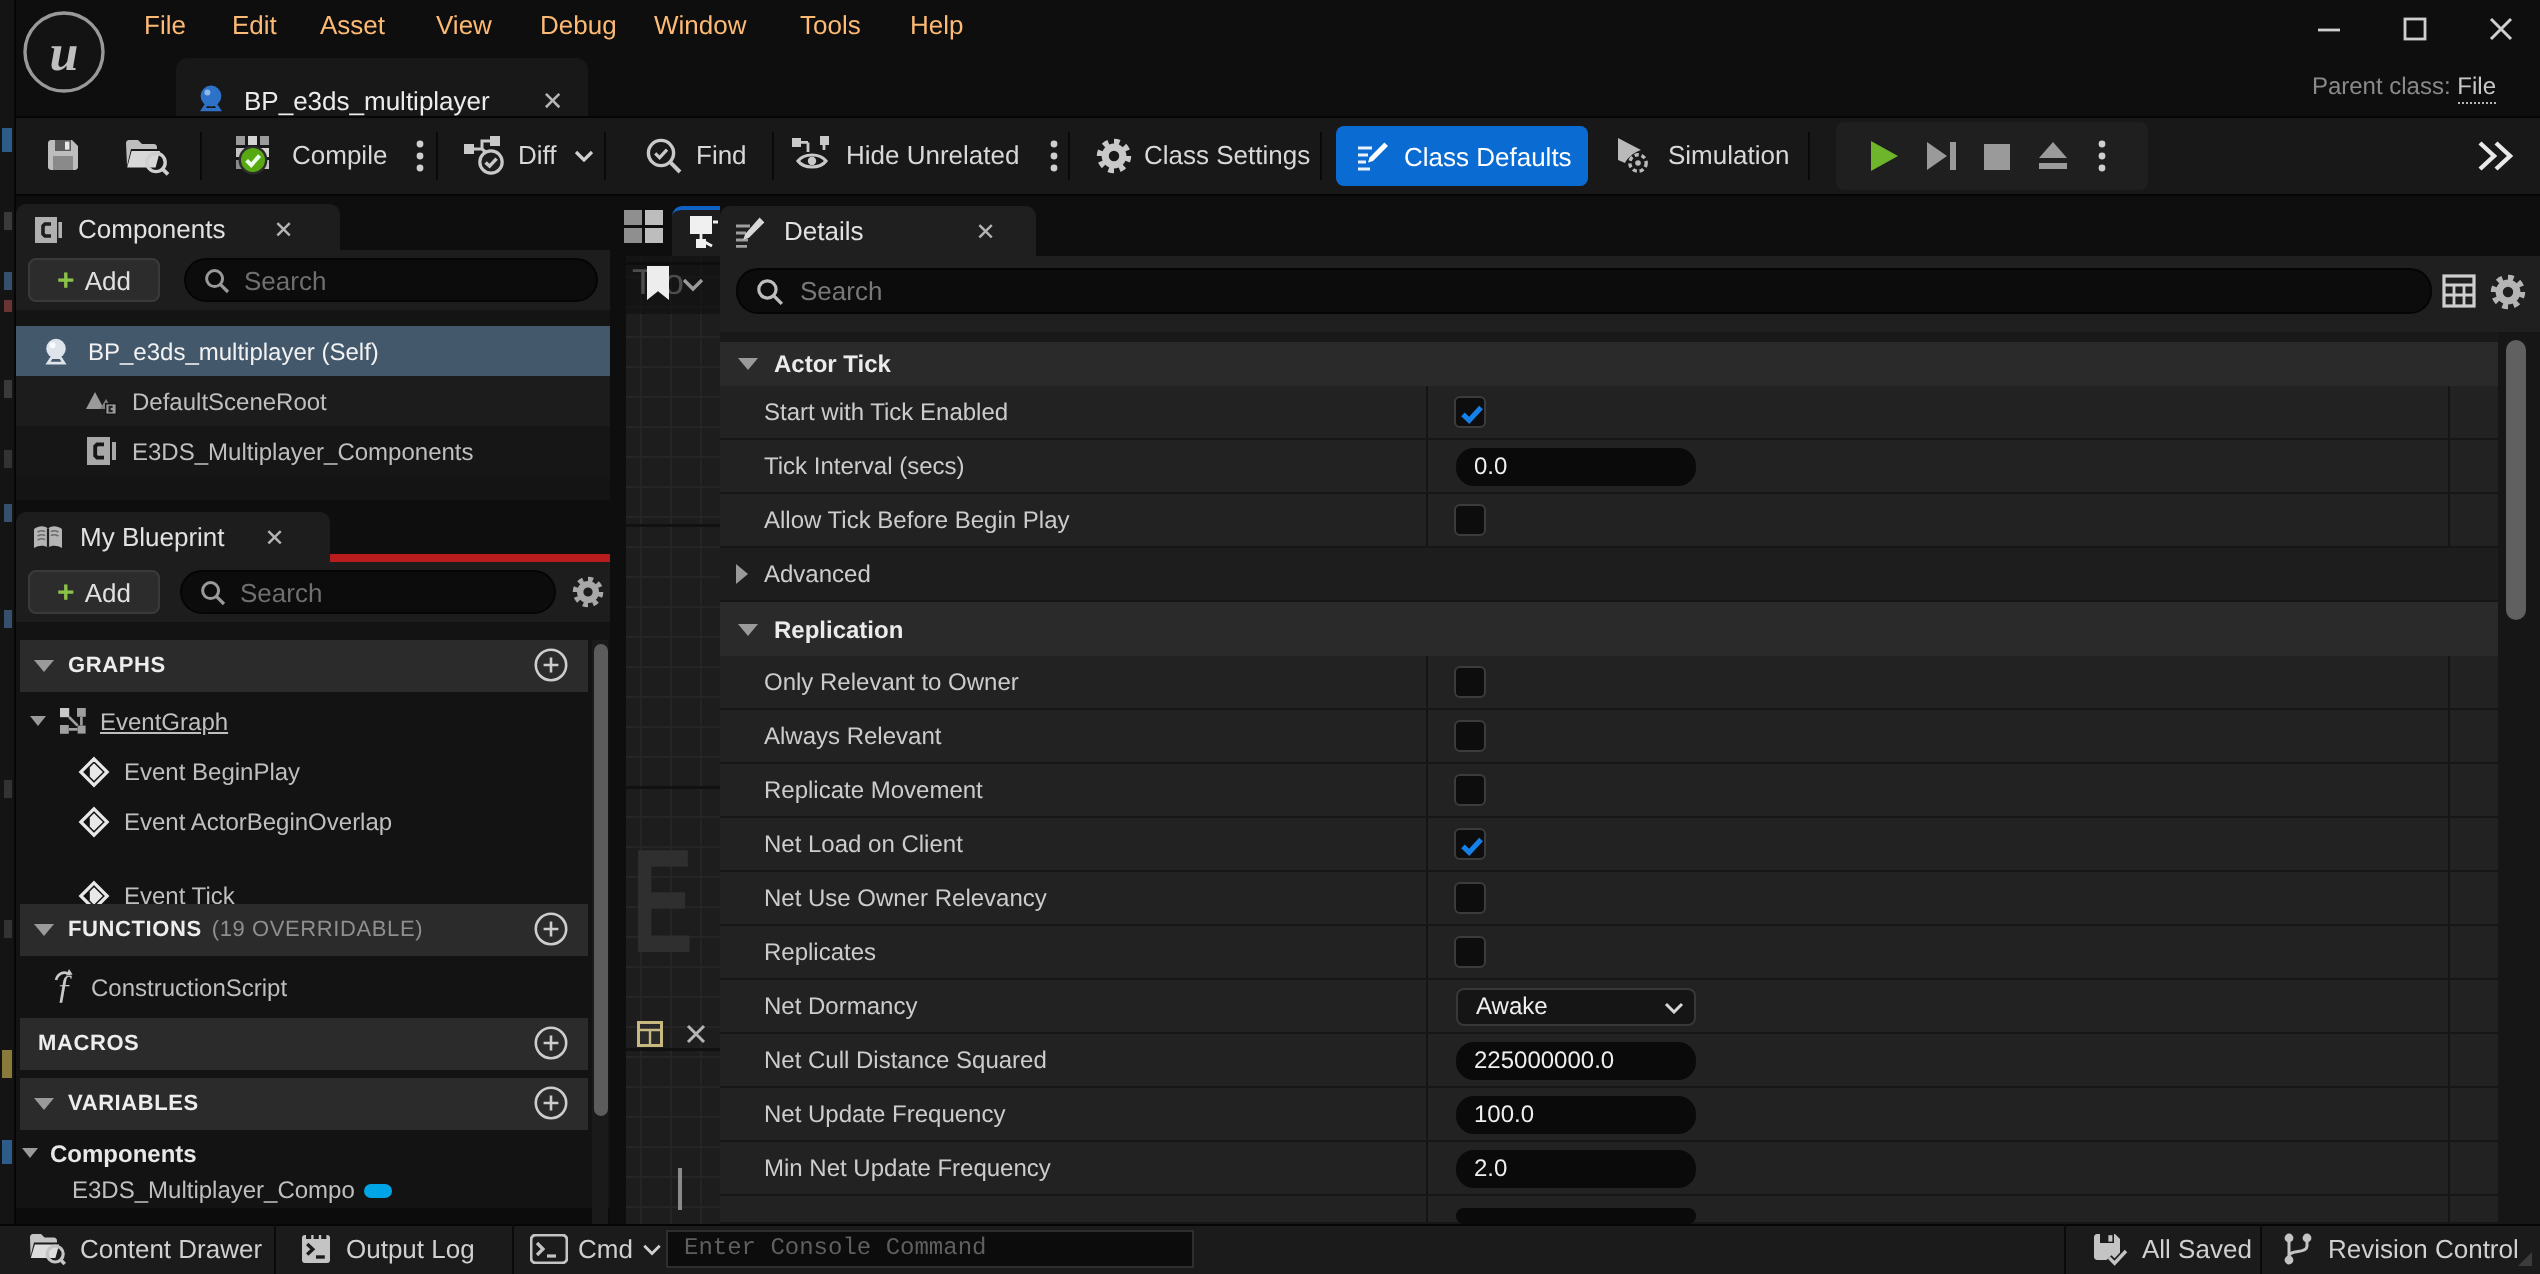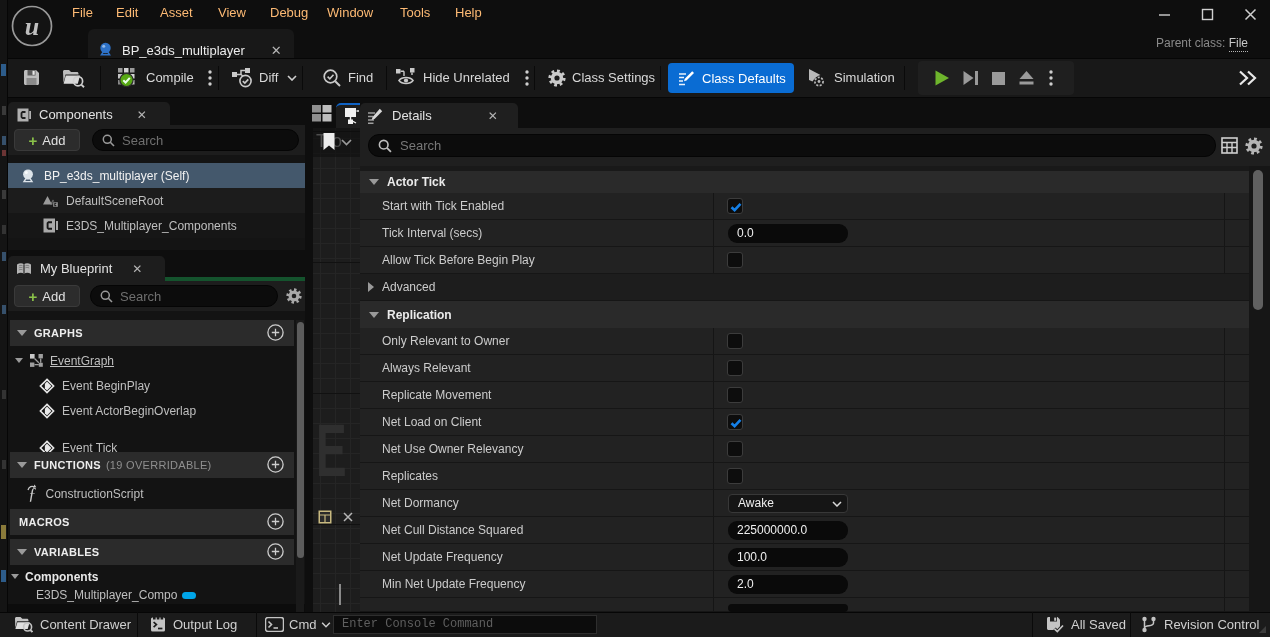--- a/index.html
+++ b/index.html
@@ -17,21 +17,21 @@
 #parentclass b { color:#c8c8c8; font-weight:normal; border-bottom:1px dotted #b5b5b5; padding-bottom:1px;}
 #tabstrip { left:0; top:28px; width:1270px; height:30px; background:#0e0e0e; }
 #doctab { left:88px; top:29px; width:206px; height:29px; background:#181818; border-radius:6px 6px 0 0; display:flex; align-items:flex-end; }
 #doctab .lbl { color:#ececec; font-size:13px; margin-left:10px; }
 #doctab .x { color:#b5b5b5; font-size:13px; margin-left:26px; }
 #toolbar { left:0; top:58px; width:1270px; height:40px; background:#181818; border-top:1px solid #060606; border-bottom:1px solid #060606; }
 .tsep { position:absolute; top:66px; width:1px; height:24px; background:#0a0a0a; }
 .titem { position:absolute; top:58px; height:39px; display:flex; align-items:center; gap:6px; color:#d8d8d8; font-size:13px; }
 
 #leftsliver { left:0; top:0; width:8px; height:637px; background:#141414; border-right:1px solid #060606;}
-#panels { left:8px; top:98px; width:297px; height:514px; background:#14532d; }
+#panels { left:8px; top:98px; width:297px; height:514px; background:#b91c1c; }
 .ptabstrip { position:absolute; height:27px; width:100%; background:#0e0e0e; }
 .ptab { position:absolute; top:4px; height:25px; background:#1d1d1d; border-radius:5px 5px 0 0; display:flex; align-items:center; color:#e2e2e2; font-size:13px; }
 .hdrrow { position:absolute; width:100%; height:30px; background:#1d1d1d; display:flex; align-items:center; }
 .addbtn { margin-left:6px; width:66px; height:22px; background:#2c2c2c; border:1px solid #3a3a3a; border-radius:4px; display:flex; align-items:center; justify-content:center; gap:5px; color:#e0e0e0; font-size:13px; }
 .addbtn .plus { color:#8bc24a; font-size:15px; font-weight:bold; line-height:1; }
 .searchbox { height:22px; background:#0c0c0c; border:1px solid #050505; border-radius:11px; display:flex; align-items:center; color:#6f6f6f; font-size:13px; }
 .sechdr { position:absolute; background:#2b2b2b; display:flex; align-items:center; color:#ededed; font-size:11px; font-weight:bold; letter-spacing:0.3px; }
 .treerow { position:absolute; display:flex; align-items:center; color:#bfbfbf; font-size:12px; }
 
 #graphstrip { left:305px; top:98px; width:55px; height:514px; background:#0e0e0e; }

